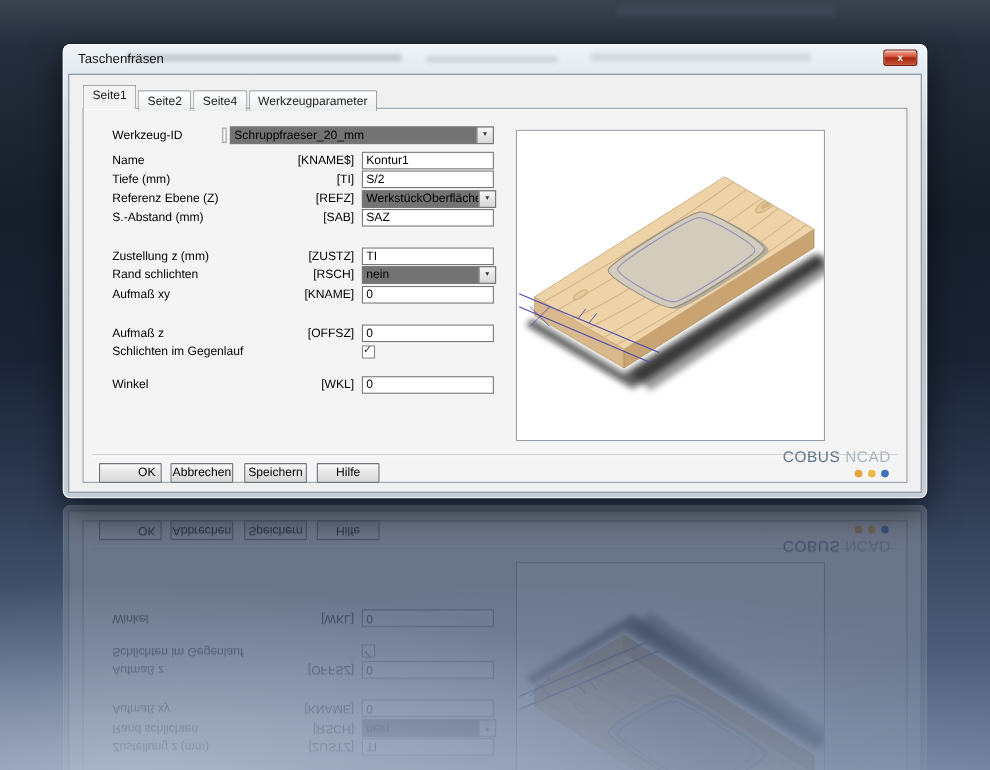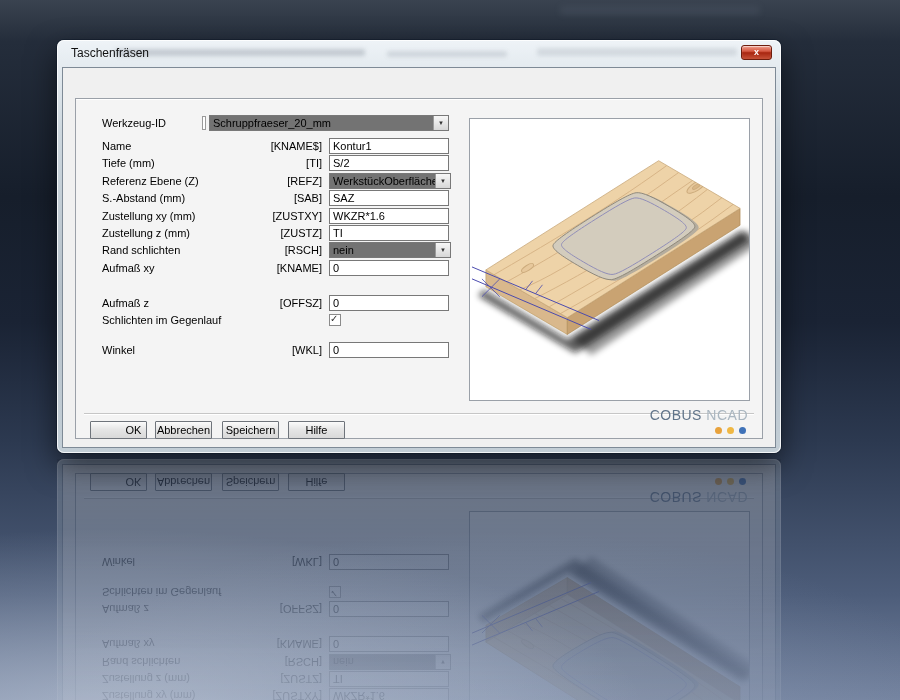--- a/index.html
+++ b/index.html
@@ -9,21 +9,21 @@
     background:
       radial-gradient(900px 320px at 12% 103%, rgba(205,214,228,0.55), rgba(205,214,228,0) 60%),
       radial-gradient(700px 260px at 55% 100%, rgba(150,165,190,0.30), rgba(150,165,190,0) 65%),
       linear-gradient(to bottom, #3a4350 0%, #242d3b 6%, #161e2b 28%, #1a2334 46%, #2c3950 63%, #4d5d7a 85%, #7584a0 100%);
     position: relative;
   }
   .bg-smudge { position:absolute; background:rgba(150,160,175,0.10); filter:blur(3px); border-radius:3px; }
 
   
   .dialog {
-    position:absolute; left:57px; top:40px; width:724px; height:413px;
+    position:absolute; left:57px; top:40px; width:786px; height:413px;
     border-radius:7px;
     background: linear-gradient(to bottom, #eef3f7 0%, #cdd7de 22%, #b6c1ca 60%, #c3ced6 100%);
     box-shadow: 0 0 0 1px rgba(15,25,40,0.6), 0 12px 30px rgba(0,0,0,0.55), inset 0 0 0 1px rgba(255,255,255,0.8);
     -webkit-box-reflect: below 6px linear-gradient(to bottom, rgba(0,0,0,0) 5%, rgba(0,0,0,0.10) 45%, rgba(0,0,0,0.30) 100%);
   }
   .titlebar { position:absolute; left:0; top:0; right:0; height:27px; }
   .title-text { position:absolute; left:14px; top:6px; font-size:12px; color:#111; }
   .ghost { position:absolute; background:rgba(90,100,115,0.26); filter:blur(2px); border-radius:2px; }
   .close-btn {
     position:absolute; top:5px; right:9px; width:31px; height:15px;
@@ -117,20 +117,26 @@
   <div class="titlebar">
     <span class="ghost" style="left:58px; top:9px; width:250px; height:7px;"></span>
     <span class="ghost" style="left:330px; top:11px; width:120px; height:6px; opacity:.7;"></span>
     <span class="ghost" style="left:480px; top:8px; width:200px; height:8px; opacity:.6;"></span>
     <span class="title-text">Taschenfräsen</span>
     <span class="close-btn"><span>x</span></span>
   </div>
 
   <div class="win-body">
 
+    <div class="tabstrip">
+      <div class="tab active"><span>Seite1</span></div>
+      <div class="tab"><span>Seite2</span></div>
+      <div class="tab"><span>Seite4</span></div>
+      <div class="tab"><span>Werkzeugparameter</span></div>
+    </div>
 
     <div class="tab-panel">
 
       <div class="row" style="top:16px;">
         <span class="lbl">Werkzeug-ID</span>
         <span class="tick"></span>
         <div class="combo wide">
           <span class="combo-text">Schruppfraeser_20_mm</span>
           <span class="combo-btn">▼</span>
         </div>
@@ -156,25 +162,20 @@
           <span class="combo-btn">▼</span>
         </div>
       </div>
 
       <div class="row" style="top:91px;">
         <span class="lbl">S.-Abstand (mm)</span>
         <span class="param">[SAB]</span>
         <input class="txt" value="SAZ" style="">
       </div>
 
-      <div class="row" style="top:109px;">
-        <span class="lbl">Zustellung xy (mm)</span>
-        <span class="param">[ZUSTXY]</span>
-        <input class="txt" value="WKZR*1.6" style="">
-      </div>
 
       <div class="row" style="top:143px;">
         <span class="lbl">Rand schlichten</span>
         <span class="param">[RSCH]</span>
         <div class="combo">
           <span class="combo-text">nein</span>
           <span class="combo-btn">▼</span>
         </div>
       </div>
 

